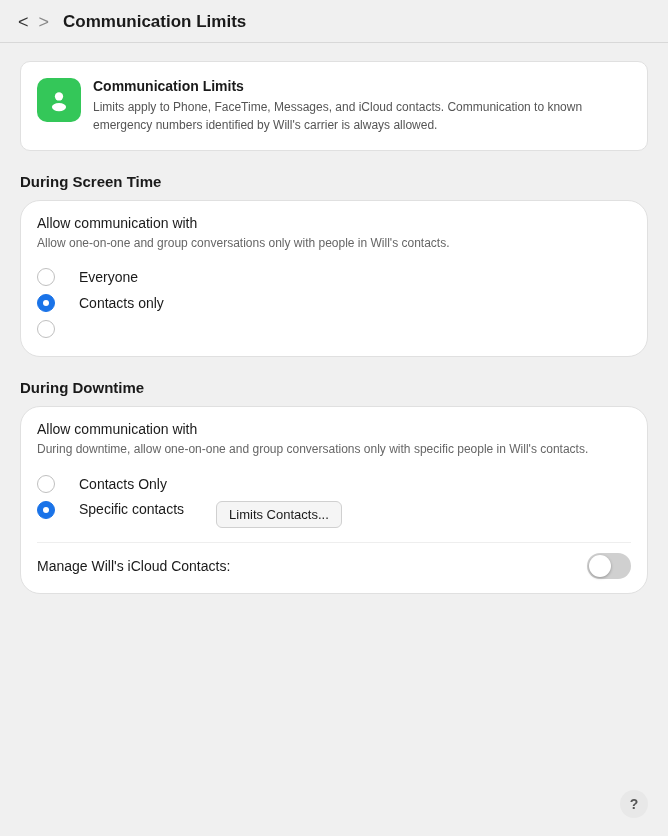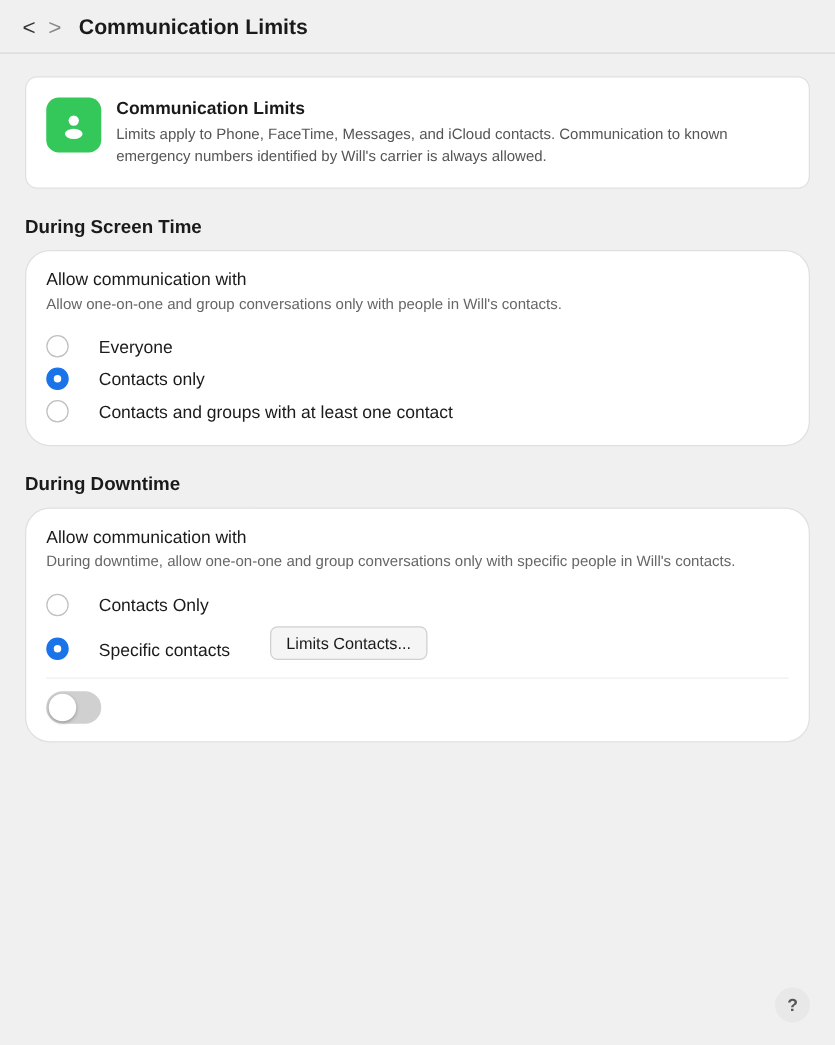--- a/index.html
+++ b/index.html
@@ -208,21 +208,21 @@
       border-radius: 6px;
       padding: 5px 12px;
       font-size: 13px;
       color: #1a1a1a;
       cursor: pointer;
       margin-left: 8px;
     }
 
     .specific-contacts-row {
       display: flex;
-      align-items: flex-end;
+      align-items: flex-start;
     }
 
     
     .help-btn {
       position: absolute;
       bottom: 18px;
       right: 20px;
       width: 28px;
       height: 28px;
       background: #e8e8e8;
@@ -274,41 +274,41 @@
       <label>Everyone</label>
     </div>
 
     <div class="radio-option">
       <div class="radio-custom selected"></div>
       <label>Contacts only</label>
     </div>
 
     <div class="radio-option">
       <div class="radio-custom"></div>
-      <label>Contacts and groups with at least one contact</label>
     </div>
   </div>
 
   <div class="section-header">During Downtime</div>
   <div class="settings-card">
     <div class="card-title">Allow communication with</div>
     <div class="card-desc">During downtime, allow one-on-one and group conversations only with specific people in Will's contacts.</div>
 
     <div class="radio-option">
       <div class="radio-custom"></div>
       <label>Contacts Only</label>
     </div>
 
     <div class="specific-contacts-row radio-option">
       <div class="radio-custom selected"></div>
       <label>Specific contacts</label>
       <button class="select-btn">Limits Contacts...</button>
     </div>
 
     <div class="manage-row">
+      <span class="manage-label">Manage Will's iCloud Contacts:</span>
       <div class="toggle">
         <div class="toggle-knob"></div>
       </div>
     </div>
   </div>
 
 </div>
 
 <button class="help-btn">?</button>
 

